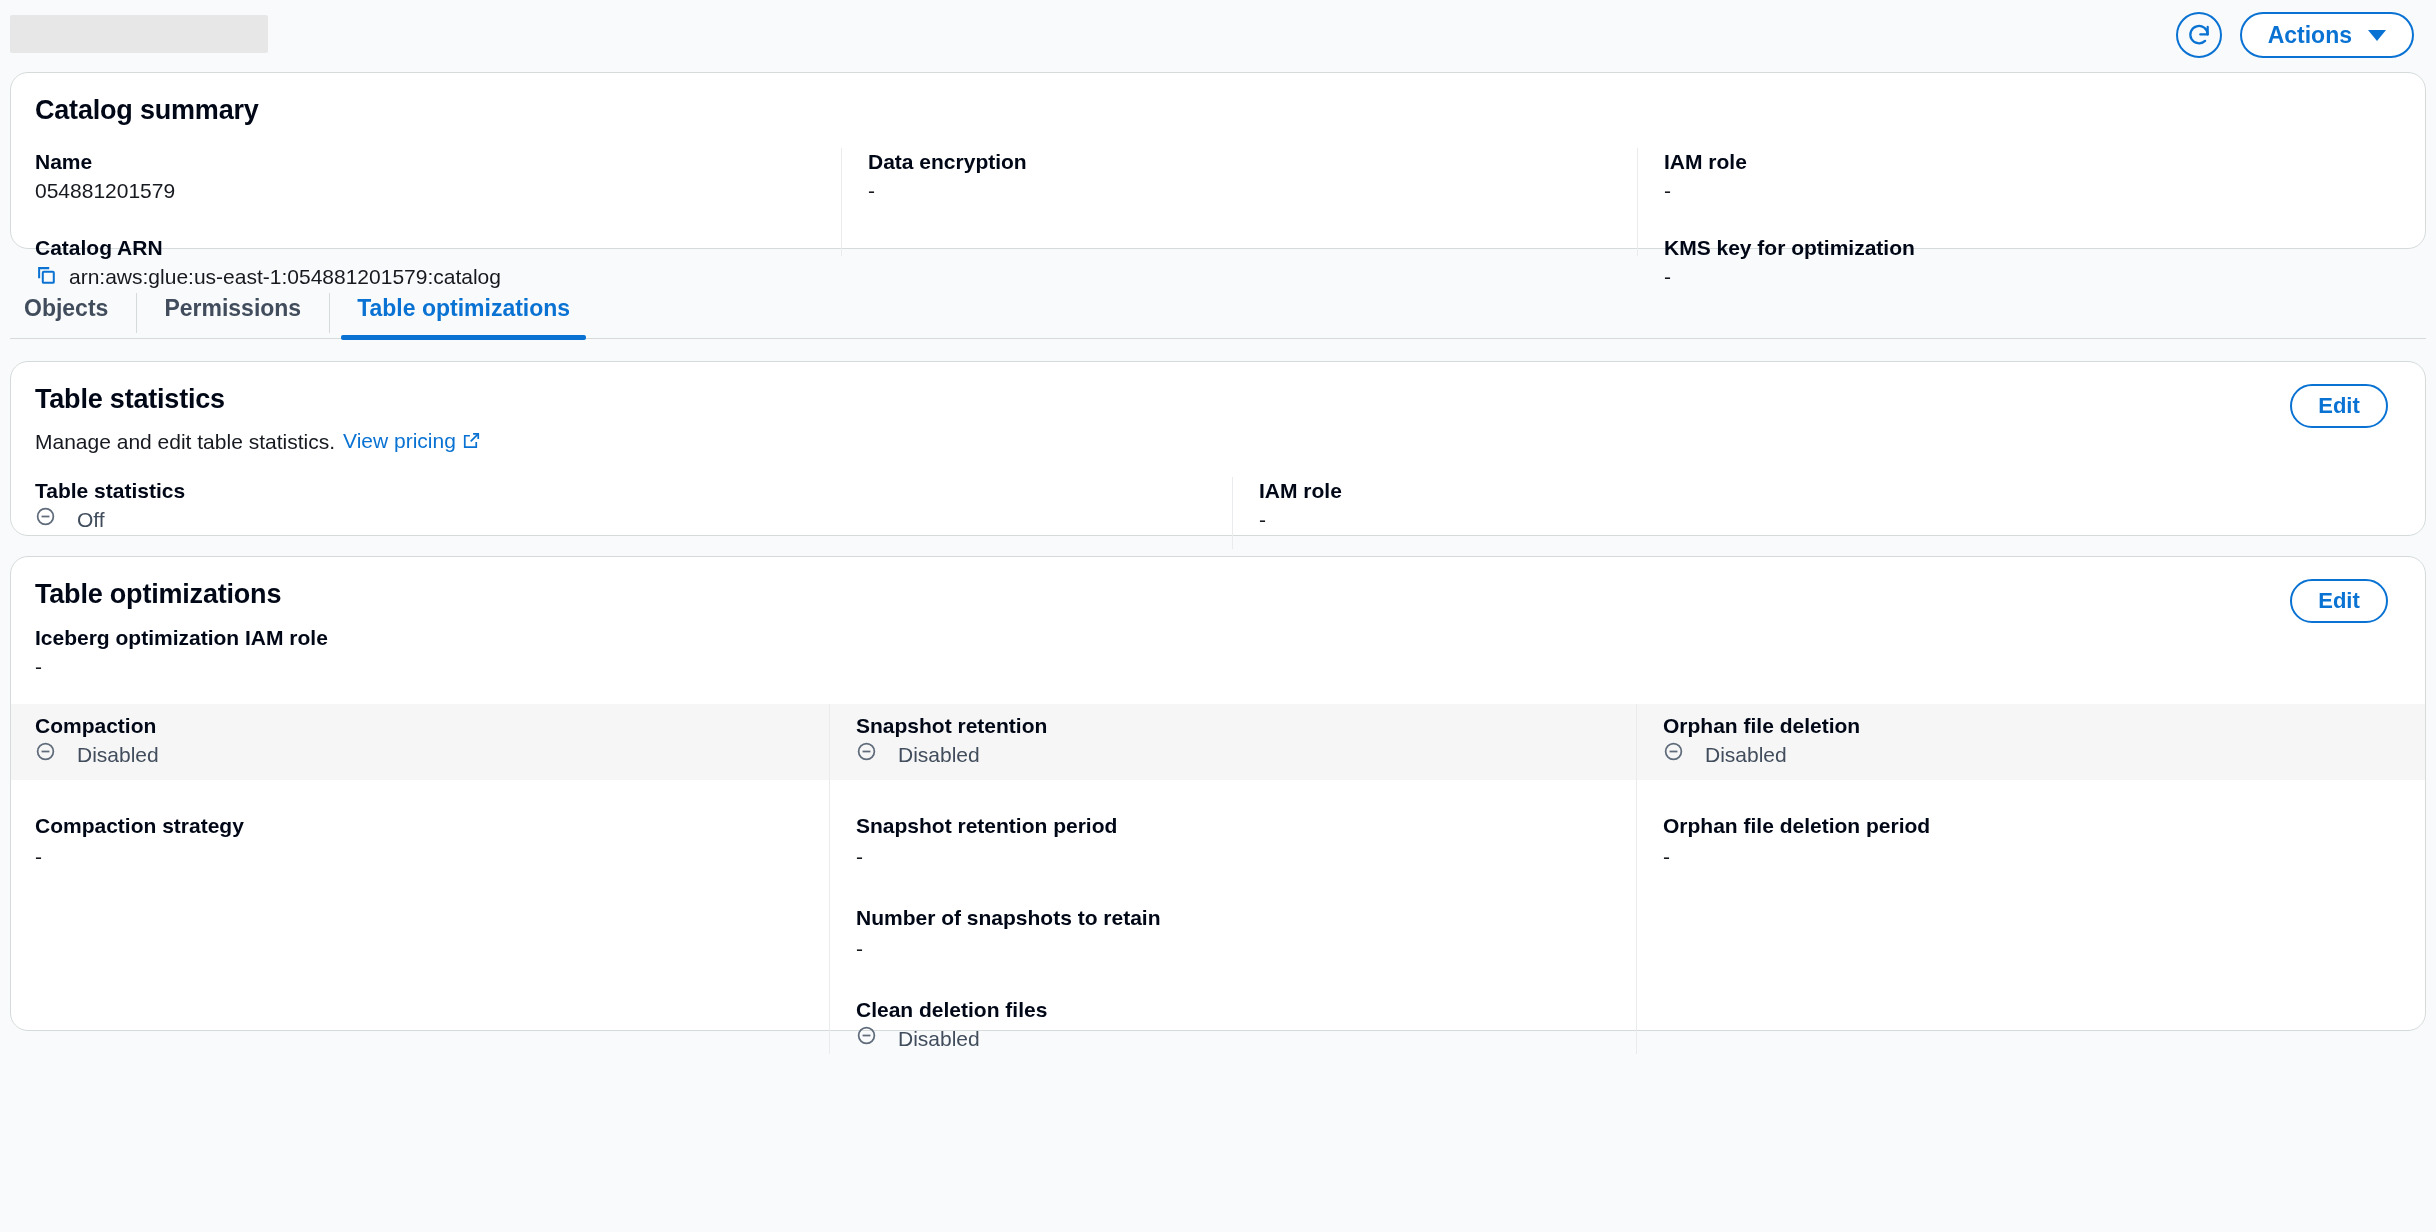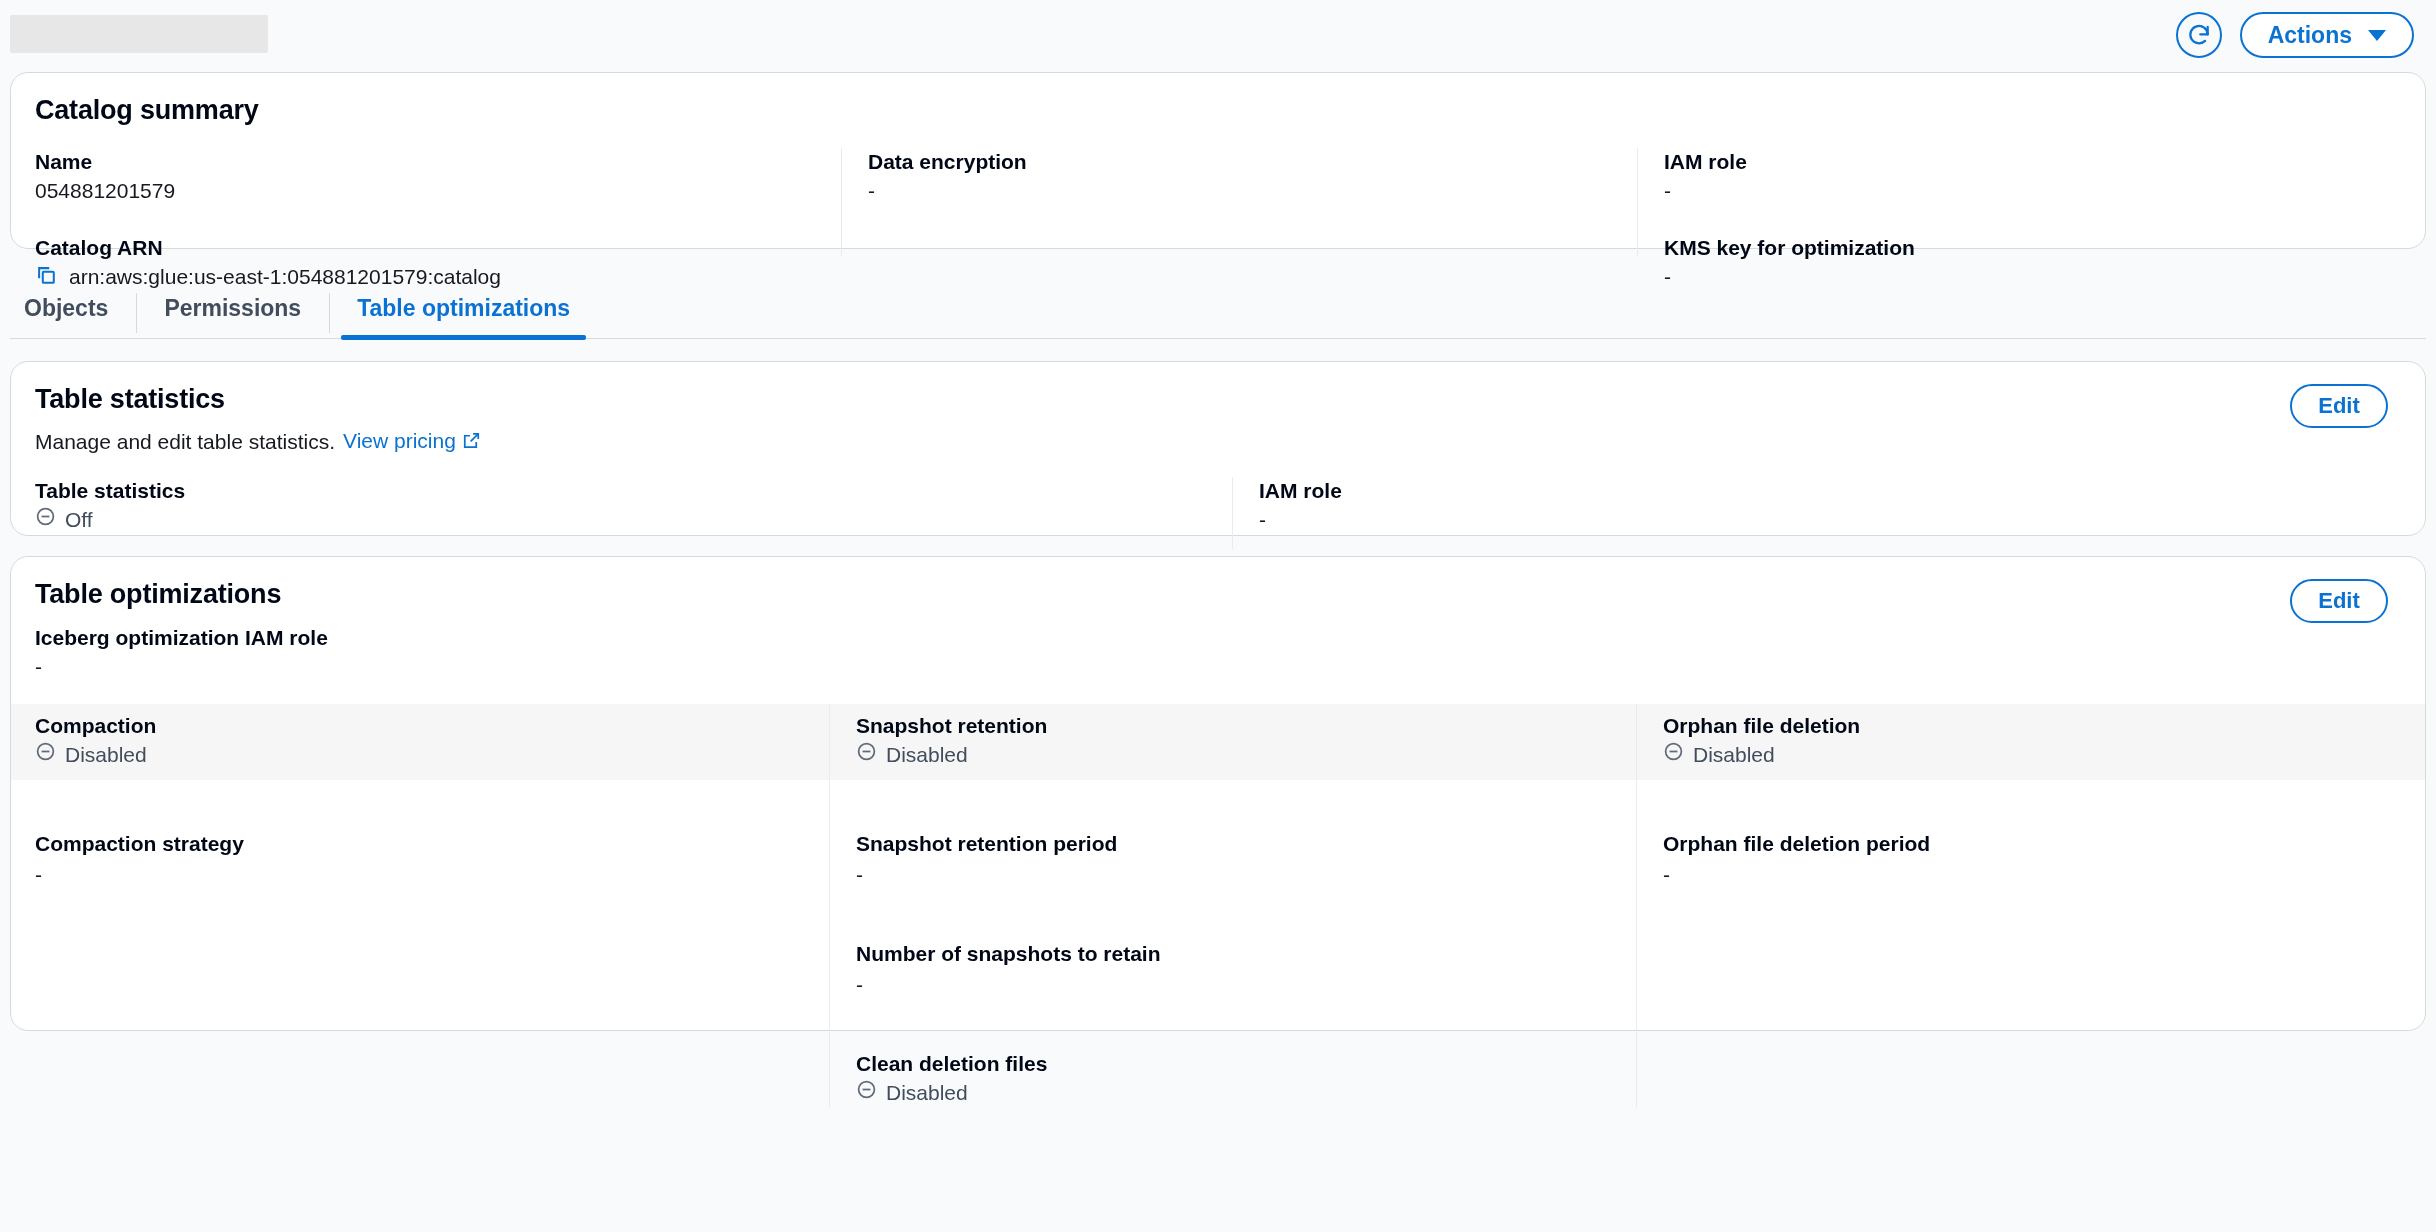--- a/index.html
+++ b/index.html
@@ -199,21 +199,21 @@
     font-size: 21px;
   }
   .ext-icon { display: inline-block; vertical-align: -2px; margin-left: 6px; }
   .ts-cols { display: flex; margin-top: 22px; height: 72px; }
   .ts-col1 { width: 1197px; }
   .ts-col2 { flex: 1; padding-left: 26px; border-left: 1px solid #e9ebed; }
 
   .status-row {
     display: flex;
     align-items: center;
-    gap: 9px;
+    gap: 21px;
     font-size: 21px;
     color: #414d5c;
     line-height: 30px;
   }
   .status-icon { display: block; flex: none; }
 
   
   #table-optimizations { margin-top: 20px; height: 475px; padding: 22px 0 0 0; }
   .to-head { padding: 0 24px; }
   .to-role { padding: 0 24px; margin-top: 14px; }
@@ -227,21 +227,21 @@
   .to-col.k2 { width: 807px; border-left: 1px solid #e9ebed; padding-left: 26px; }
   .to-col.k3 { flex: 1; border-left: 1px solid #e9ebed; padding-left: 26px; }
   .to-headband {
     background: #f6f6f6;
     margin-left: -24px;
     margin-right: -18px;
     padding: 8px 0 10px 24px;
   }
   .to-col.k2 .to-headband,
   .to-col.k3 .to-headband { margin-left: -26px; padding-left: 26px; }
-  .to-field { margin-top: 50px; }
+  .to-field { margin-top: 32px; }
   .to-field .field-value { margin-top: 2px; }
 </style>
 </head>
 <body>
 
 <div class="page">
 
   <div class="topbar">
     <div class="title-skeleton"></div>
     <div class="topbar-actions">

